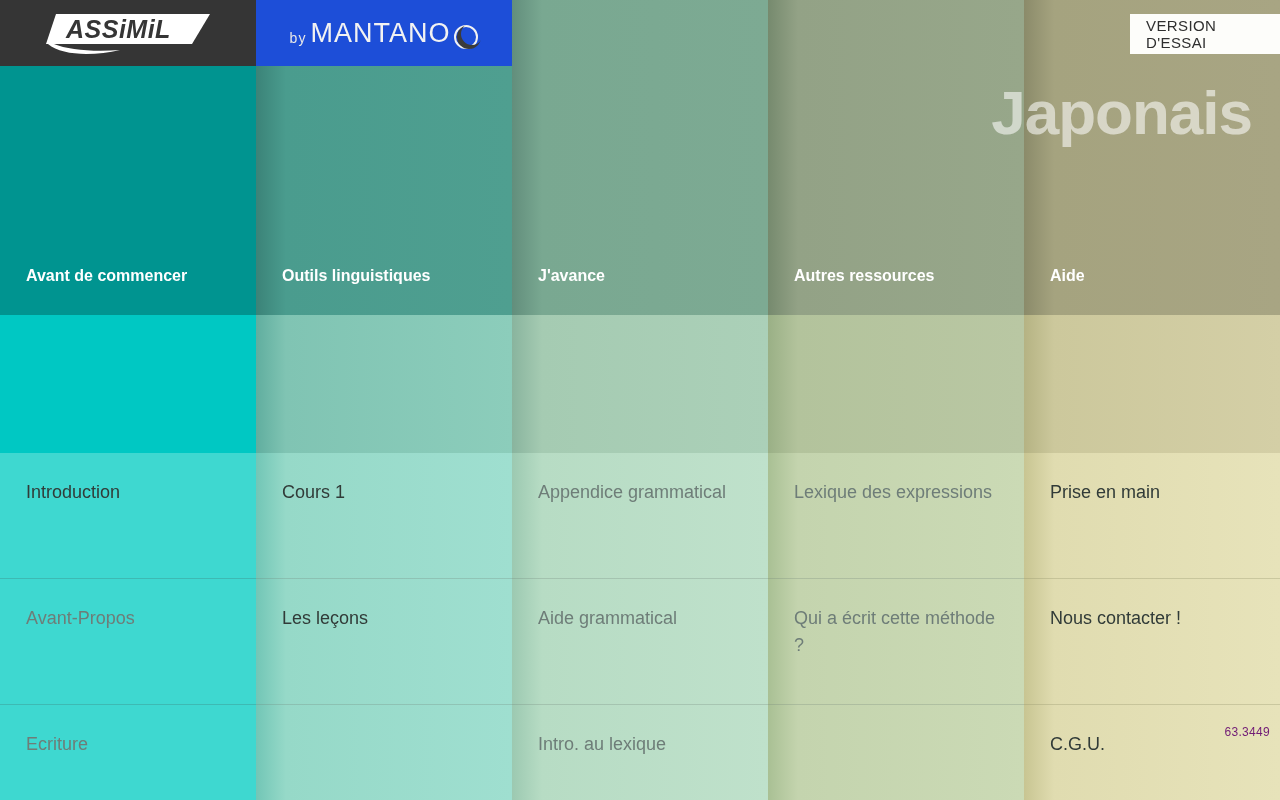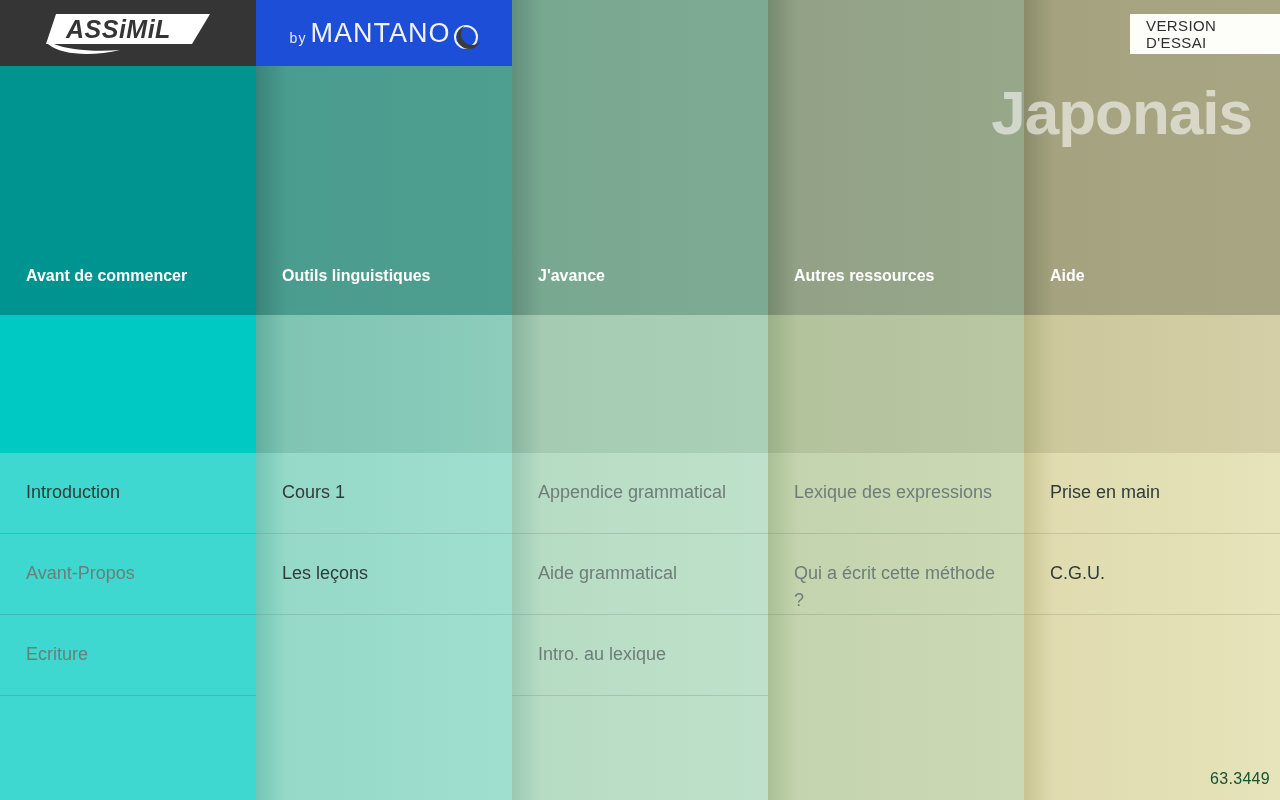--- a/index.html
+++ b/index.html
@@ -81,36 +81,36 @@
   .col-heads { position:absolute; inset:0; display:flex; z-index:5; }
   .col-head { width:256px; height:315px; position:relative; }
   .col-head h2 { position:absolute; left:26px; bottom:26px; right:12px;
                  color:#ffffff; font-size:16px; font-weight:bold;
                  line-height:1.56; }
 
   
   .col-items { position:absolute; top:453px; left:0; width:1280px;
                display:flex; z-index:5; }
   .item-col { width:256px; }
-  .item { height:81px; position:relative;
+  .item { height:126px; position:relative;
           border-bottom:1px solid rgba(110,130,120,.28);
           display:flex; align-items:flex-start;
           padding:26px 18px 0 26px; cursor:pointer; }
   .item.empty { border-bottom:none; cursor:default; }
   .item-label { font-size:18px; line-height:1.52; }
   .item.enabled .item-label { color:#313b38; }
   .item.dim .item-label { color:#6e7d78; }
 
   
   .item-col.k1 .item { border-bottom-color:rgba(60,150,145,.45); }
   .item-col.k5 .item { border-bottom-color:rgba(150,150,110,.35); }
 
   
-  .version { position:absolute; right:10px; top:770px; z-index:7;
-             font-size:16px; color:#14532d; letter-spacing:.3px; }
+  .version { position:absolute; right:10px; top:725px; z-index:7;
+             font-size:12px; color:#701a75; letter-spacing:.3px; }
 </style>
 </head>
 <body>
 
 <div id="app">
 
   <div class="cols">
     <div class="col-bg c1">
       <div class="head-band hb1"></div>
       <div class="mid-band mb1"></div>
@@ -231,20 +231,23 @@
       <div class="item empty">
         <span class="item-label"></span>
       </div>
     </div>
 
     <div class="item-col k5">
       <div class="item enabled">
         <span class="item-label">Prise en main</span>
       </div>
       <div class="item enabled">
+        <span class="item-label">Nous contacter !</span>
+      </div>
+      <div class="item enabled">
         <span class="item-label">C.G.U.</span>
       </div>
     </div>
 
   </div>
 
   <div class="version">63.3449</div>
 
 </div>
 

